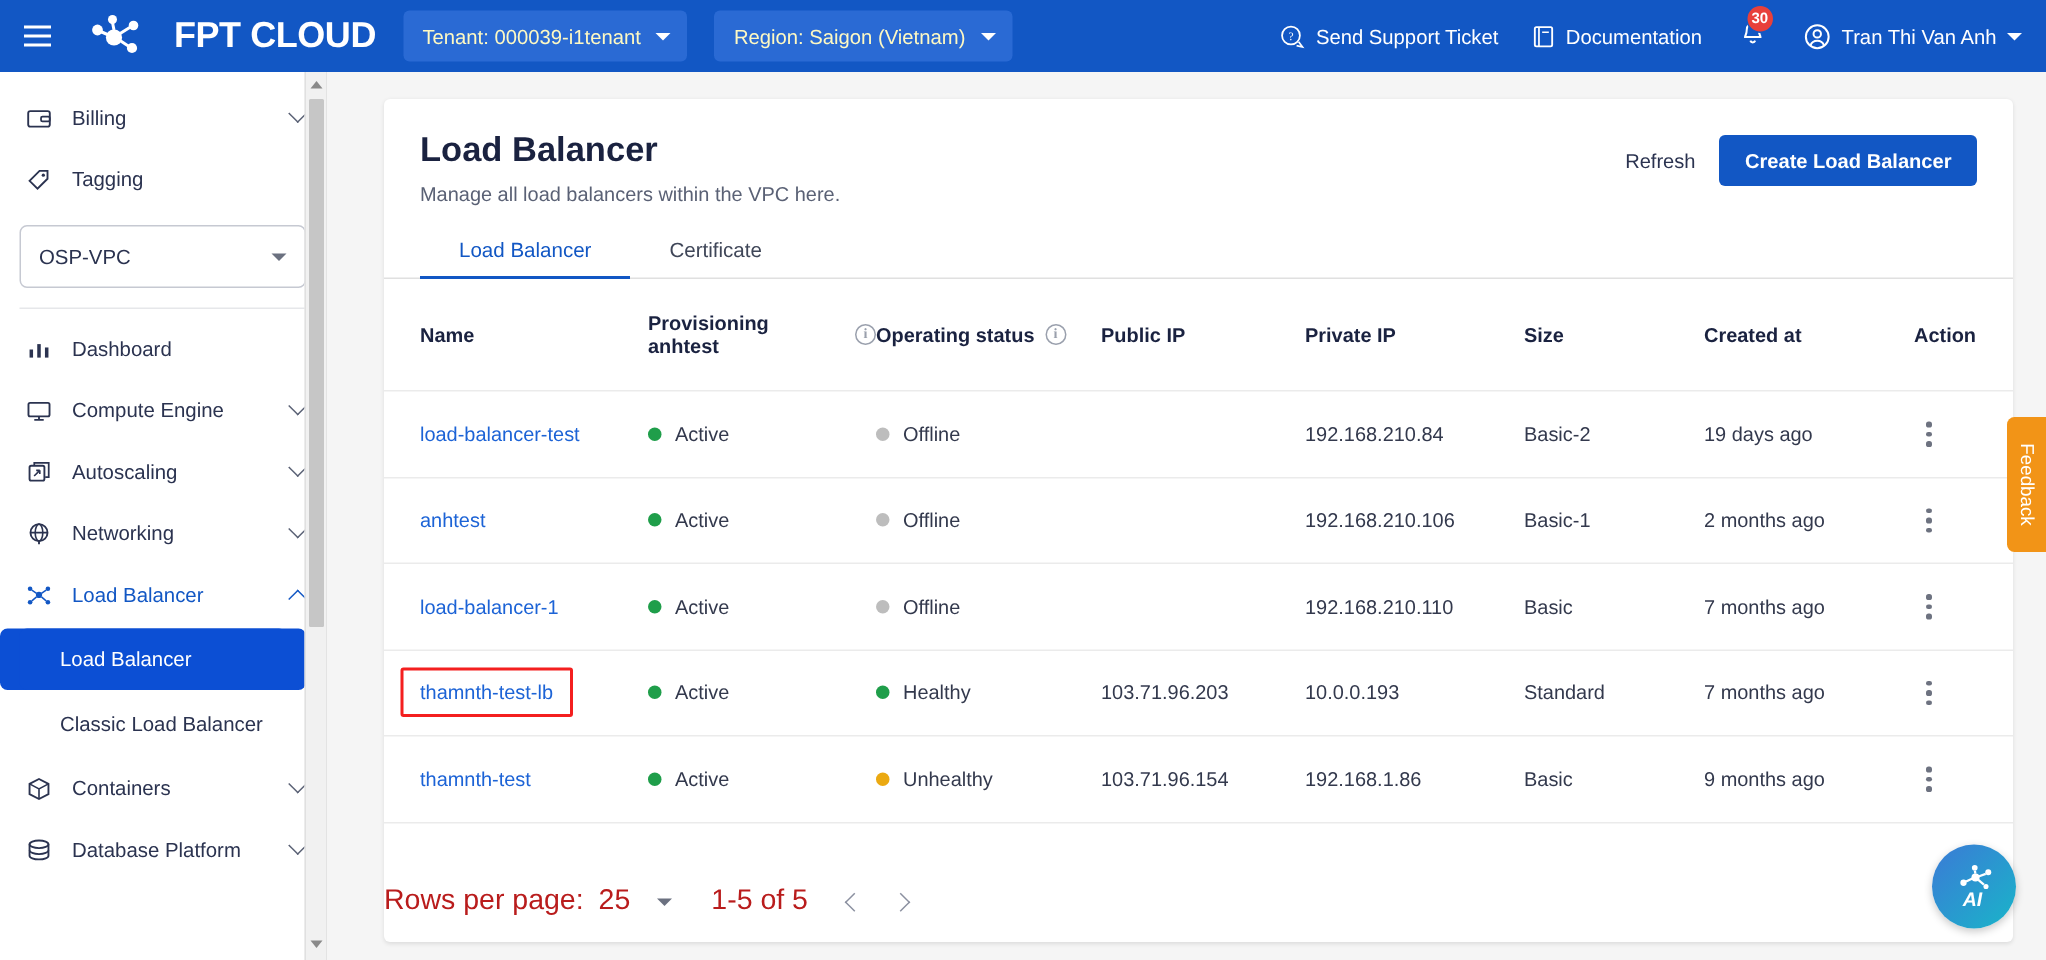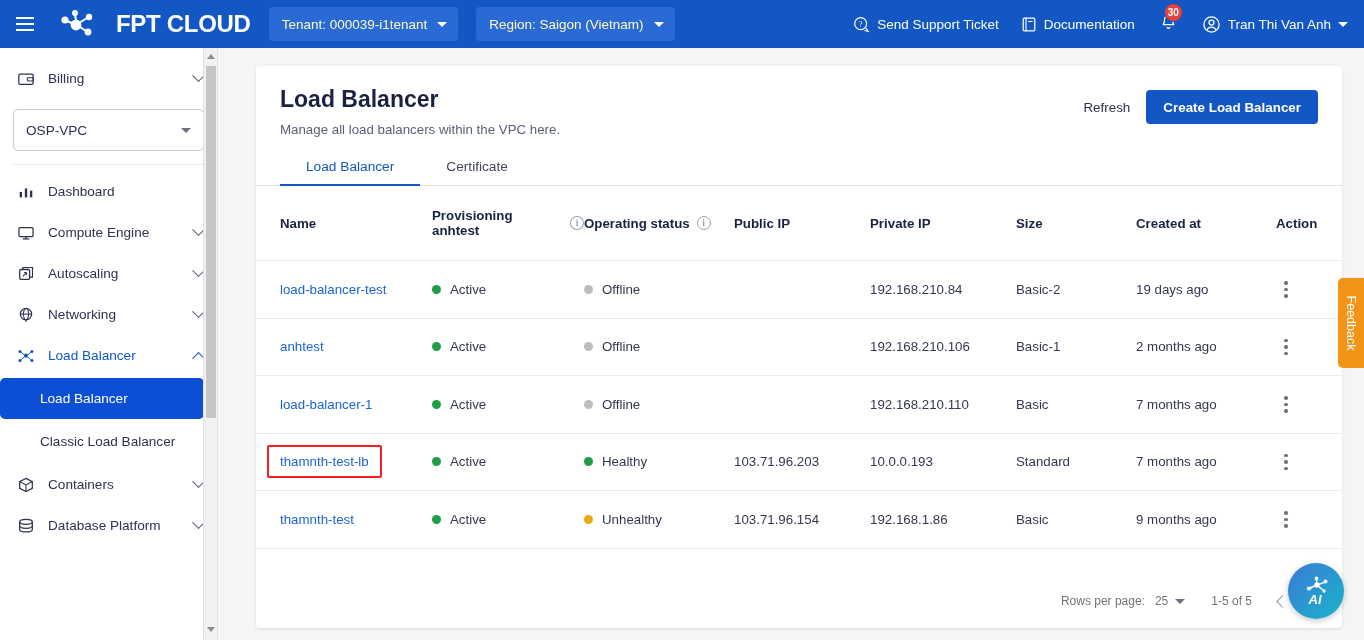--- a/index.html
+++ b/index.html
@@ -179,25 +179,25 @@
   .st { display: flex; align-items: center; gap: 9px; }
   .dot { width: 9px; height: 9px; border-radius: 50%; flex: 0 0 9px; }
   .kebab {
     display: flex; flex-direction: column; gap: 3px; align-items: center;
     cursor: pointer; width: 20px;
   }
   .kebab i { width: 3.5px; height: 3.5px; border-radius: 50%; background: #6d7280; }
 
   .pager {
     position: absolute; bottom: 0; left: 0; right: 0; height: 54px;
-    display: flex; align-items: center; justify-content: flex-end;
-    gap: 26px; padding-right: 24px; font-size: 12px; color: #737373;
+    display: flex; align-items: center; 
+    gap: 26px; padding-right: 24px; font-size: 19px; color: #b91c1c;
   }
   .rpp { display: flex; align-items: center; gap: 10px; }
-  .rpp-val { display: flex; align-items: center; gap: 7px; cursor: pointer; }
+  .rpp-val { display: flex; align-items: center; gap: 18px; cursor: pointer; }
   .pg-arrows { display: flex; align-items: center; gap: 22px; }
   .arr {
     width: 9px; height: 9px; border-left: 1.6px solid #8b90a0;
     border-bottom: 1.6px solid #8b90a0; cursor: pointer;
   }
   .arr.left { transform: rotate(45deg); }
   .arr.right { transform: rotate(-135deg); }
 
   .feedback {
     position: absolute; top: 278px; right: 0; width: 26px; height: 90px;
@@ -297,20 +297,29 @@
         <svg width="18" height="18" viewBox="0 0 20 20">
           <rect x="2" y="4.5" width="16" height="11.5" rx="1.6" fill="none" stroke="currentColor" stroke-width="1.4"></rect>
           <rect x="11.5" y="8.6" width="6.5" height="3.6" rx="1" fill="none" stroke="currentColor" stroke-width="1.3"></rect>
         </svg>
       </span>
       <span class="ni-label">Billing</span>
       <span class="chev"></span>
     </div>
 
 
+    <div class="nav-item">
+      <span class="nav-ico">
+        <svg width="18" height="18" viewBox="0 0 20 20">
+          <path d="M3 10.6 10.4 3.2h5.9v5.9L8.9 16.5z" fill="none" stroke="currentColor" stroke-width="1.4"></path>
+          <circle cx="13.2" cy="6.4" r="1.2" fill="currentColor"></circle>
+        </svg>
+      </span>
+      <span class="ni-label">Tagging</span>
+    </div>
 
     <div class="vpc-select">
       <span class="v-label">OSP-VPC</span>
       <span class="caret-grey"></span>
     </div>
 
     <div class="divider"></div>
 
     <div class="nav-item">
       <span class="nav-ico">

